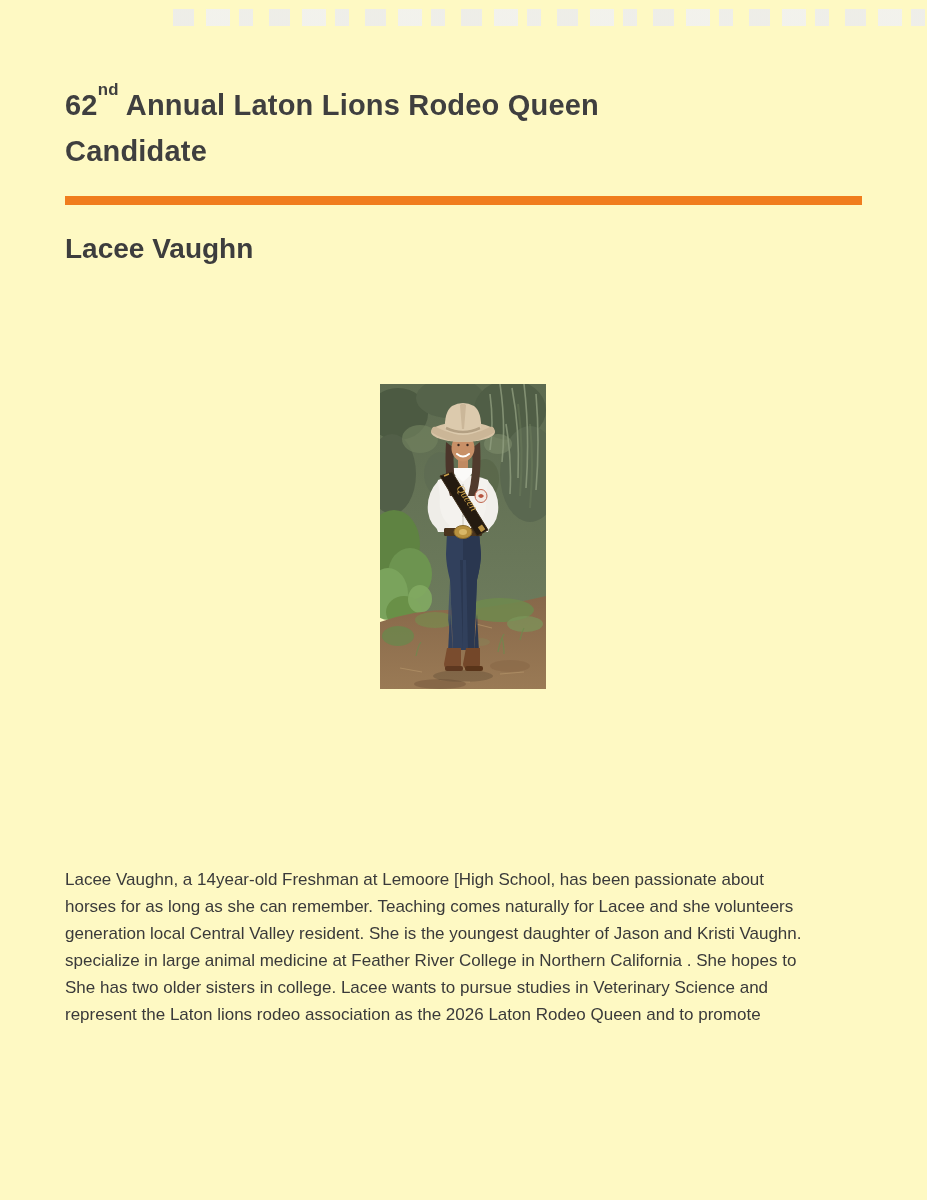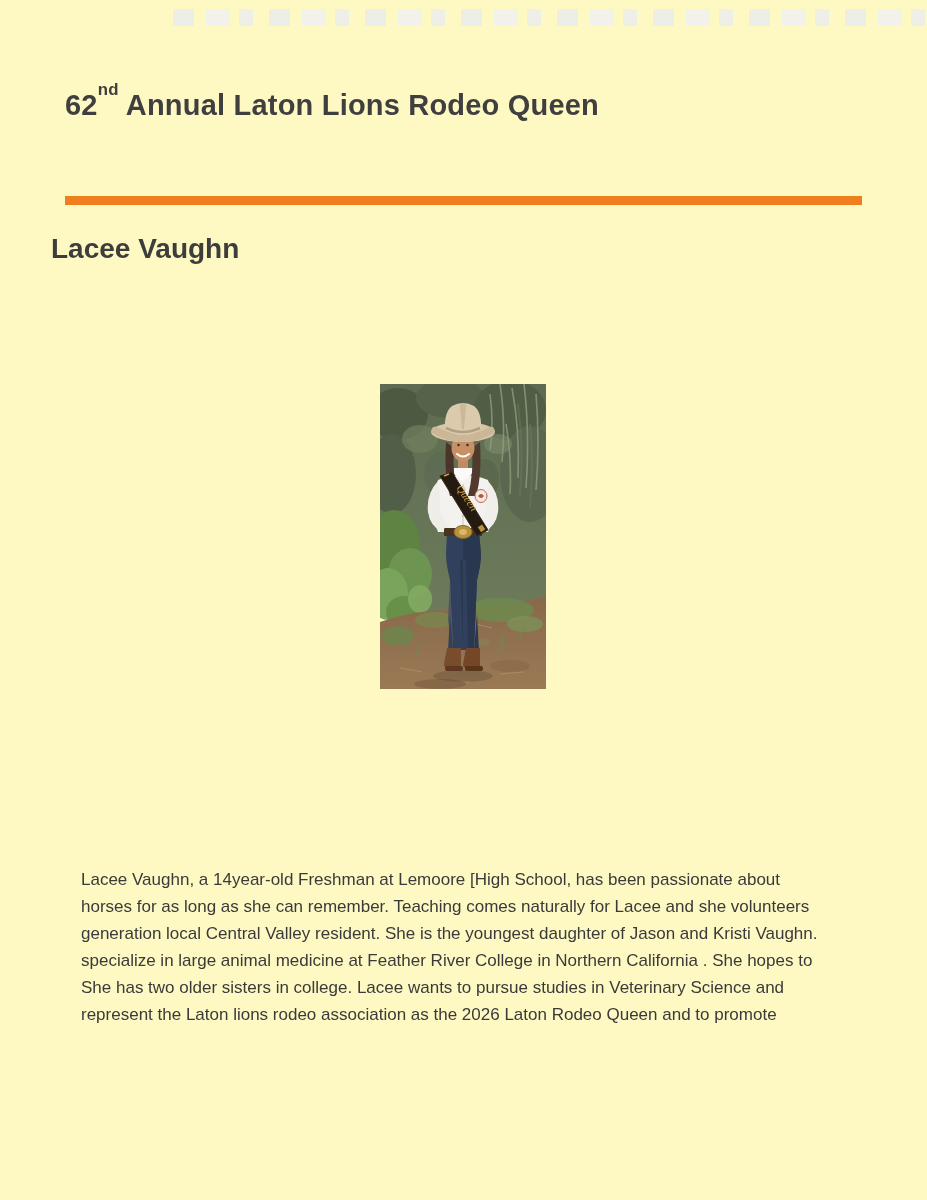--- a/index.html
+++ b/index.html
@@ -41,53 +41,53 @@
     top: -0.52em;
     font-weight: bold;
   }
   .divider {
     position: absolute;
     left: 65px; top: 196px;
     width: 797px; height: 9px;
   }
   .candidate-name {
     position: absolute;
-    left: 51px; top: 233px;
+    left: 65px; top: 233px;
     font-size: 28px;
     font-weight: bold;
     color: #3d3d3d;
     white-space: nowrap;
   }
   .photo-frame {
     position: absolute;
     left: 380px; top: 384px;
     width: 166px; height: 305px;
     overflow: hidden;
   }
   .photo-frame svg { display: block; }
   .bio {
     position: absolute;
     left: 65px; top: 866px;
     width: 810px;
     font-size: 17px;
     color: #3a3a3a;
     line-height: 27px;
-    margin-left: 16px;
   }
   .bio .bio-line { white-space: pre; }
 </style>
 </head>
 <body>
 
 <div class="page">
 
   <div class="scan-artifacts"></div>
 
   <div class="doc-title">
     <div class="line"><span>62</span><sup>nd</sup><span> Annual Laton Lions Rodeo Queen</span></div>
+    <div class="line">Candidate</div>
   </div>
 
   <div class="divider" style="background: rgb(240, 125, 30);"></div>
 
   <div class="candidate-name">Lacee Vaughn</div>
 
   <div class="photo-frame">
     <svg width="166" height="305" viewBox="0 0 166 305" xmlns="http://www.w3.org/2000/svg">
       <defs>
         <linearGradient id="foliage" x1="0" y1="0" x2="0" y2="1">

